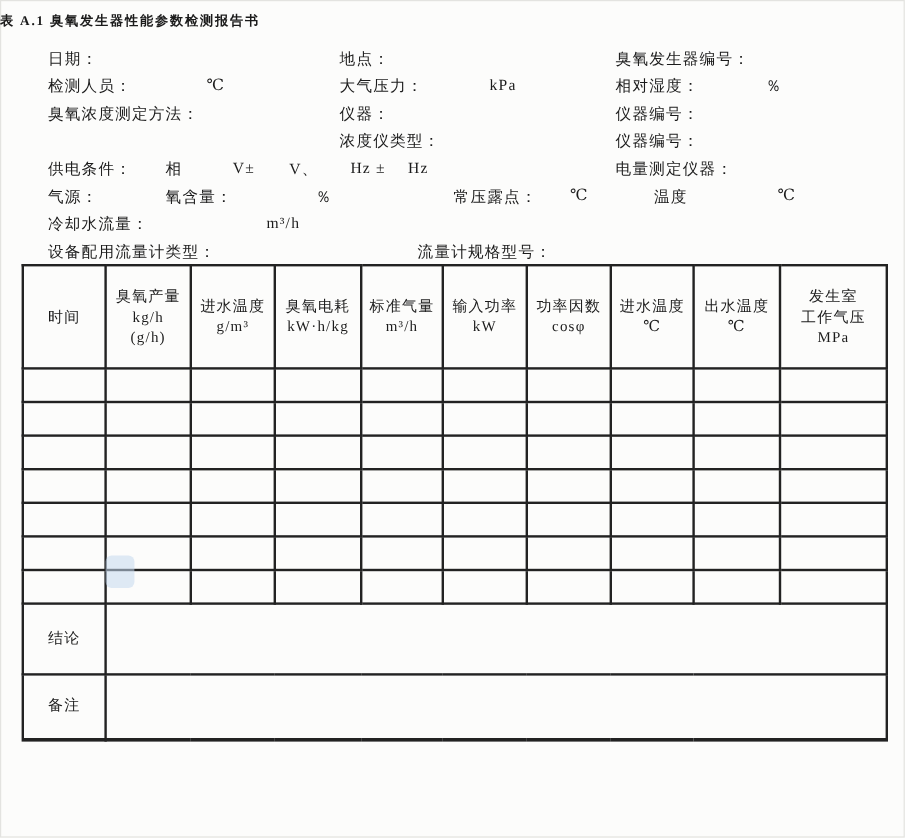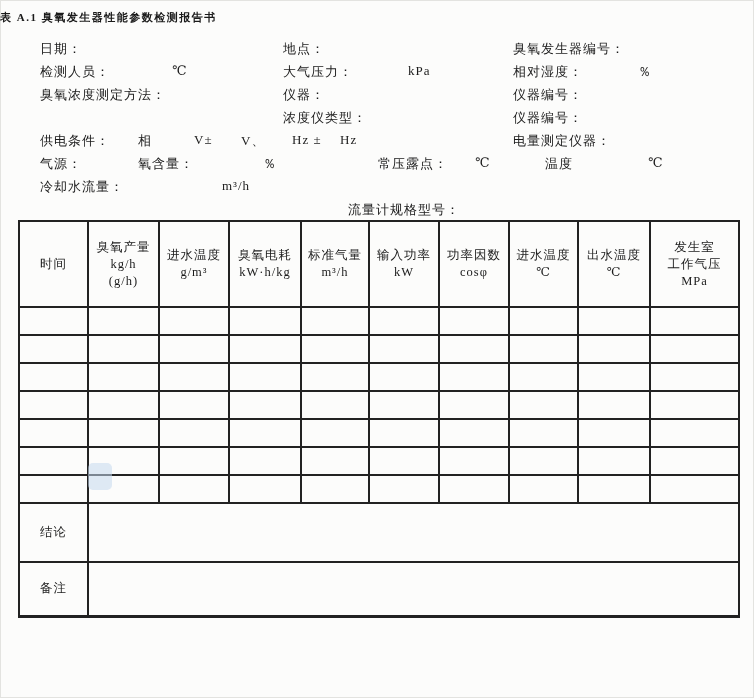--- a/index.html
+++ b/index.html
@@ -132,20 +132,21 @@
     <span style="left:378px">常压露点：</span>
     <span style="left:475px">℃</span>
     <span style="left:545px">温度</span>
     <span style="left:648px">℃</span>
   </div>
   <div class="irow" style="top:178px">
     <span style="left:40px">冷却水流量：</span>
     <span style="left:222px">m³/h</span>
   </div>
   <div class="irow" style="top:201px">
+    <span style="left:40px">设备配用流量计类型：</span>
     <span style="left:348px">流量计规格型号：</span>
   </div>
 </div>
 
 <table class="report">
   <colgroup>
     <col style="width:69px">
       <col style="width:71px">
       <col style="width:70px">
     <col style="width:72px">

